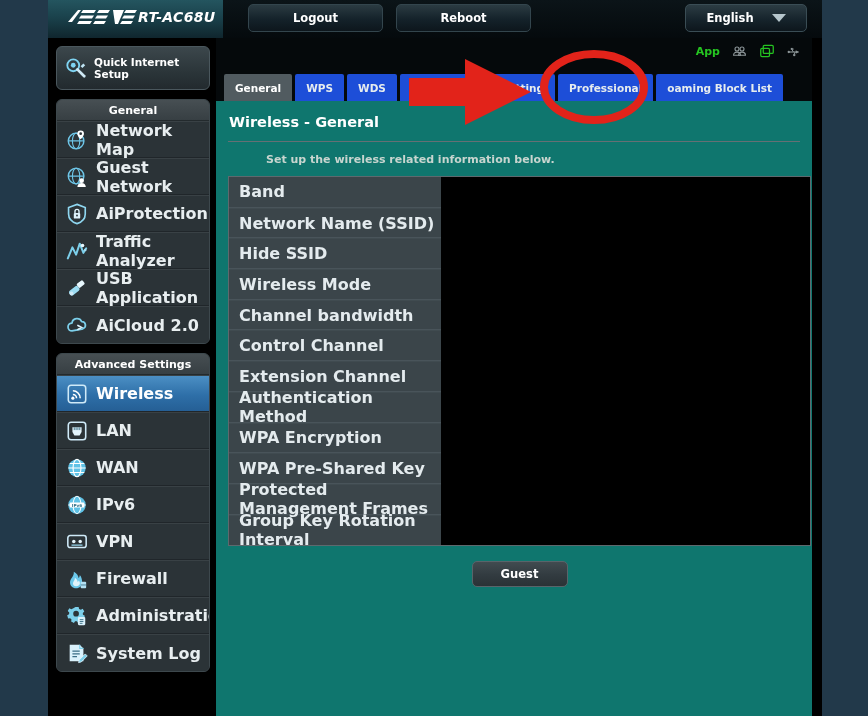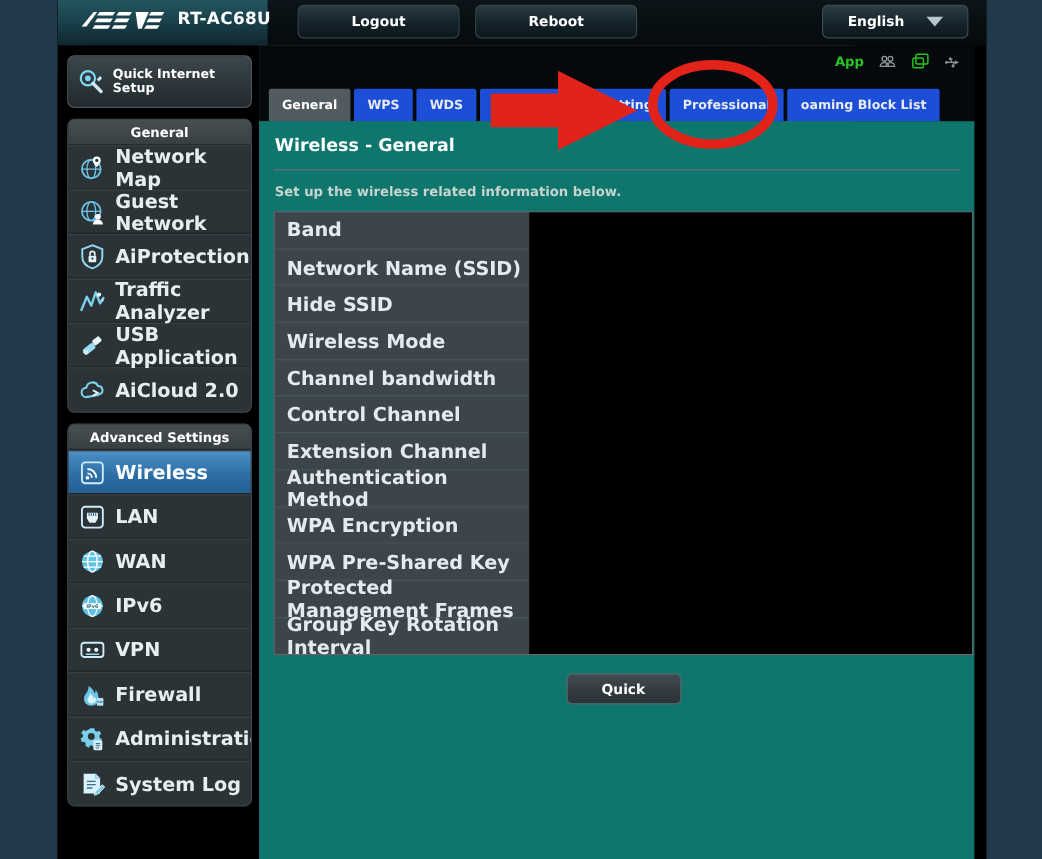--- a/index.html
+++ b/index.html
@@ -22,21 +22,21 @@
     position: absolute; left: 48px; top: 0; width: 774px; height: 38px;
     background: linear-gradient(180deg, #0b1418 0%, #050a0d 100%);
     overflow: hidden;
   }
   .topbar-sheen {
     position: absolute; left: 0; top: 0; width: 175px; height: 38px;
     background: linear-gradient(180deg,#24555f 0%, #1a424c 45%, #10262e 100%);
   }
   .logo {
     position: absolute; left: 18px; top: 8px;
-    display: flex; align-items: flex-start; gap: 10px;
+    display: flex; align-items: center; gap: 0; font-style: italic;
   }
   .model {
     font-size: 14px; font-weight: bold; color: #ffffff;
     letter-spacing: 0.3px;
   }
   .topbtn {
     position: absolute; top: 4px; height: 28px;
     border-radius: 5px;
     background: linear-gradient(180deg,#2b3b42 0%, #14222a 55%, #0d161c 100%);
     border: 1px solid #33454d;
@@ -136,20 +136,21 @@
     padding: 0 12px;
   }
   .panel-title {
     color: #ffffff; font-size: 14.5px; font-weight: bold;
     padding: 13px 0 11px 1px;
     border-bottom: 1px solid #657074;
   }
   .panel-desc {
     color: #c8d5cf; font-size: 11px; font-weight: bold;
     padding: 11px 0 10px 1px;
+    margin-left: 37px;
   }
 
   .formwrap {
     position: relative; width: 583px; height: 370px;
     border: 1px solid #5e696e;
     background: #3b454a;
     display: flex;
   }
   .labelcol { width: 212px; flex: none; }
   .frow {
@@ -454,21 +455,21 @@
               <span class="flbl">Protected Management Frames</span>
             </div>
           <div class="frow">
               <span class="flbl">Group Key Rotation Interval</span>
             </div>
         </div>
         <div class="valuecol"></div>
       </div>
 
       <div class="applywrap">
-        <div class="applybtn">Quick</div>
+        <div class="applybtn">Guest</div>
       </div>
     </div>
   </div>
 
   <svg class="overlay" viewBox="0 0 868 716">
     <polygon fill="#e2231a" points="409,78 465,78 465,59 531,92 465,125 465,106 409,106"></polygon>
     <ellipse cx="594" cy="87" rx="50" ry="33" fill="none" stroke="#e2231a" stroke-width="8"></ellipse>
   </svg>
 
 </div>

